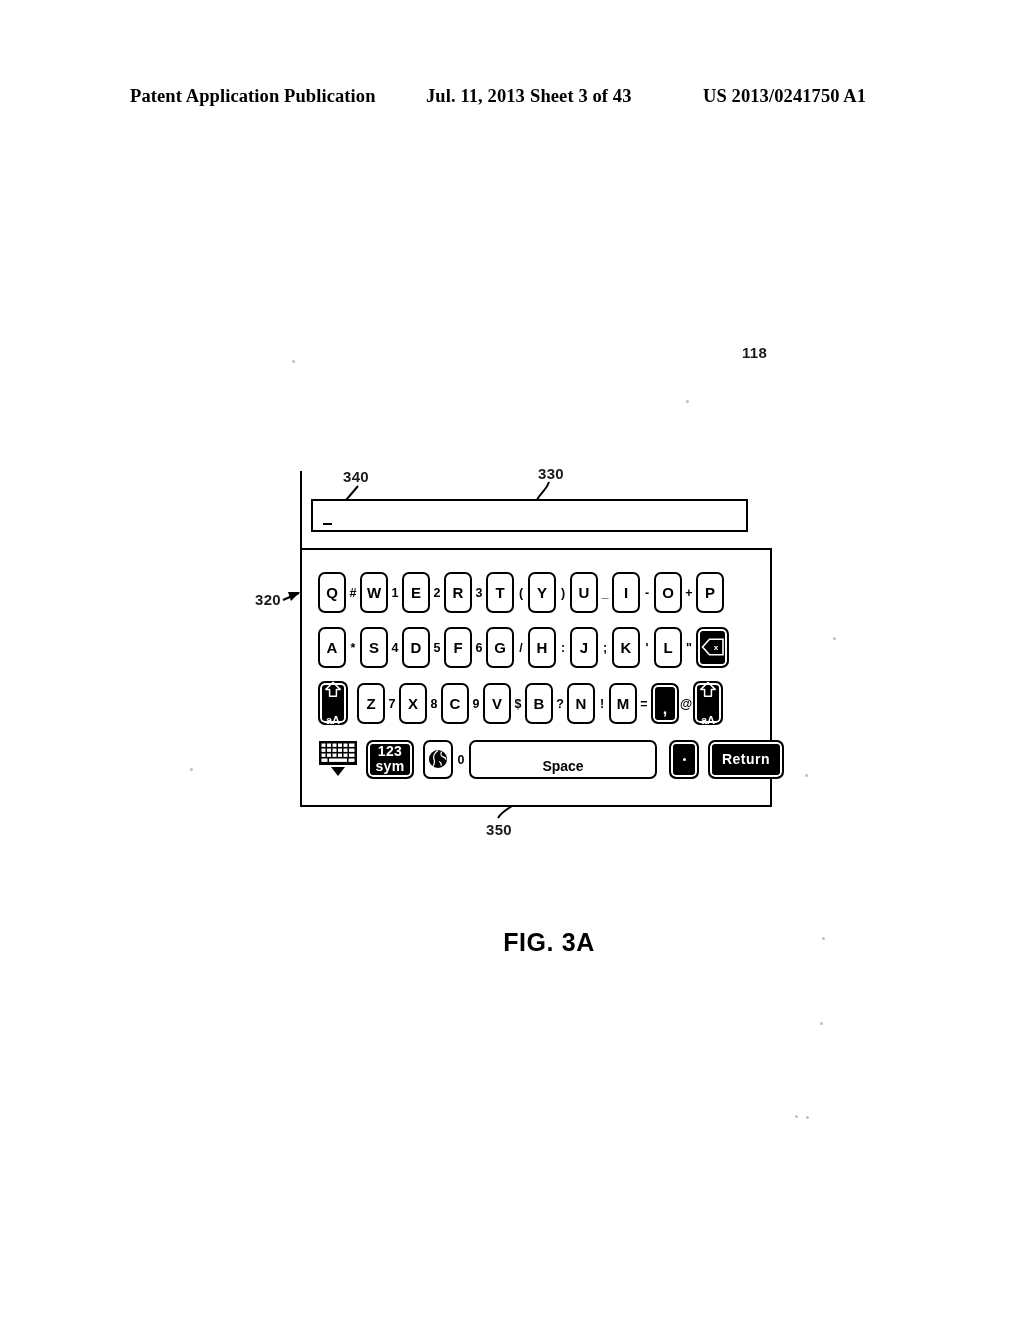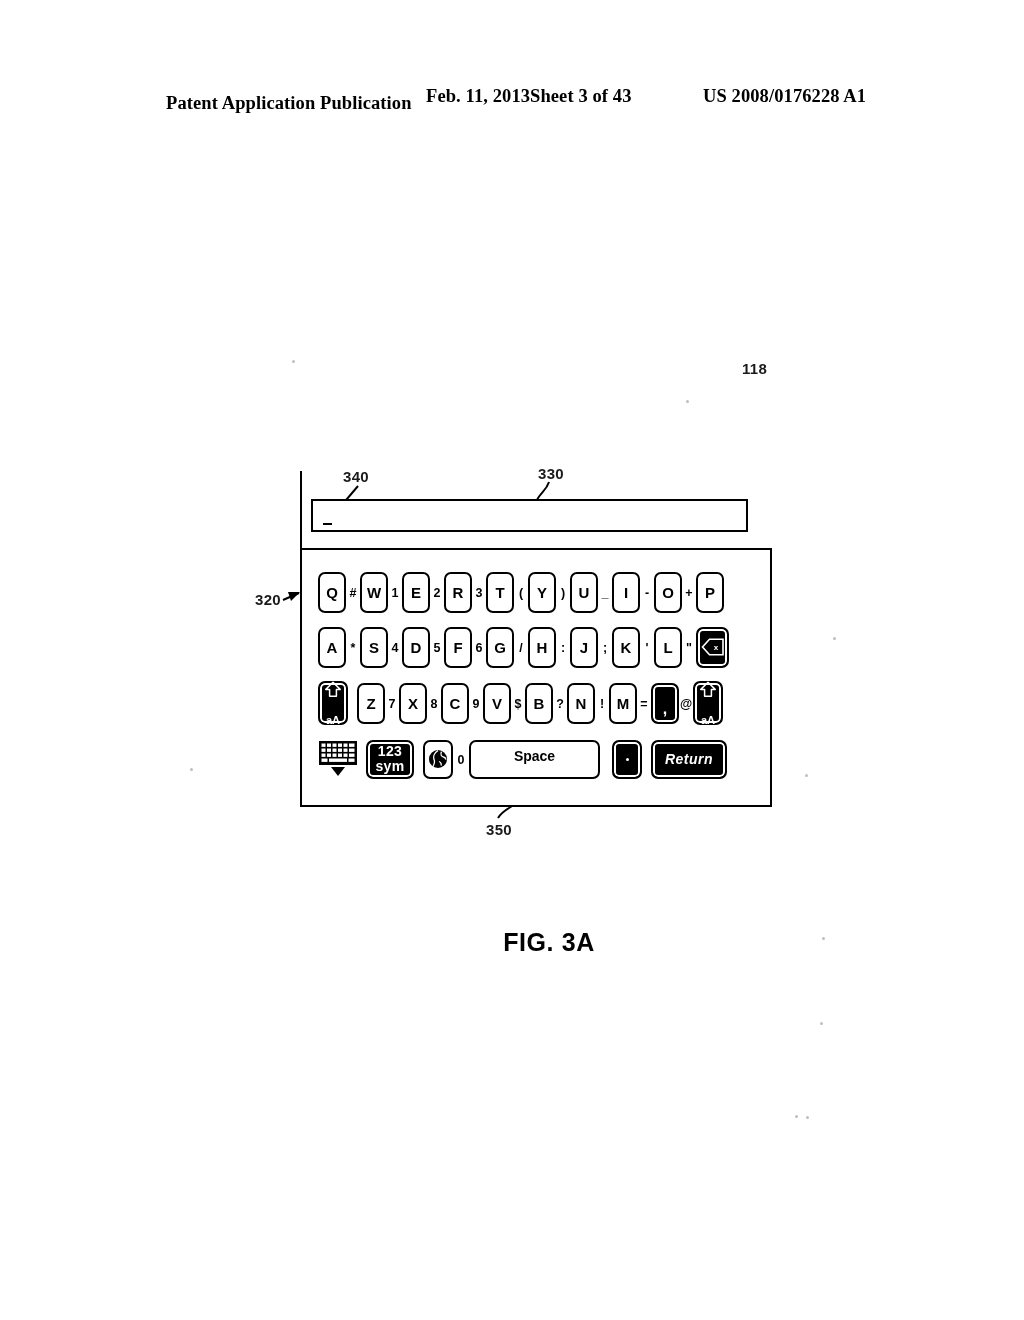--- a/index.html
+++ b/index.html
@@ -24,36 +24,36 @@
     top: 86px;
     width: 760px;
     height: 26px;
     font-family: "Liberation Serif", serif;
     font-weight: bold;
     font-size: 18.5px;
     letter-spacing: 0.1px;
     white-space: nowrap;
     color: #000;
   }
-  .hdr-pub   { position: absolute; left: 0px;   top: 7px; margin-left: 36px; }
+  .hdr-pub   { position: absolute; left: 0px;   top: 0; }
   .hdr-date  { position: absolute; left: 296px; top: 0; }
   .hdr-sheet { position: absolute; left: 400px; top: 0; text-align: right; }
   .hdr-num   { position: absolute; left: 573px; top: 0; }
 
   
   .ref {
     position: absolute;
     font-family: "Liberation Sans", sans-serif;
     font-size: 15px;
     font-weight: 600;
     color: #1a1a1a;
     white-space: nowrap;
     letter-spacing: 0.3px;
   }
-  .ref-118 { left: 742px; top: 360px; }
+  .ref-118 { left: 742px; top: 344px; }
   .ref-340 { left: 343px; top: 468px; }
   .ref-330 { left: 538px; top: 465px; }
   .ref-320 { left: 255px; top: 591px; }
   .ref-350 { left: 478px; top: 821px; margin-left: 8px; }
 
   
   .overlay {
     position: absolute;
     left: 0; top: 0;
     width: 1024px; height: 1320px;
@@ -222,43 +222,42 @@
   .key.globe {
     width: 30px;
     height: 39px;
     background: #fff;
     border: 2px solid #000;
     box-shadow: inset 0 0 0 2px #fff;
   }
   .globe-glyph { width: 20px; height: 20px; display:block; }
 
   .key.space {
-    width: 131px;
+    width: 188px;
     height: 39px;
     font-size: 14px;
     font-weight: bold;
     align-items: flex-start;
-    padding-top: 6px;
+    padding-top: 16px;
   }
   .key.period {
     width: 30px;
     height: 39px;
     font-size: 18px;
     align-items: center;
   }
   .key.period .dot {
     width: 3px; height: 3px; background: #fff; border-radius: 50%;
   }
   .key.ret {
     width: 76px;
     height: 39px;
     font-size: 14px;
     font-weight: bold;
     letter-spacing: 0.5px;
-    font-style: italic;
   }
   .gap-m { flex: 0 0 auto; width: 9px; }
   .gap-l { flex: 0 0 auto; width: 12px; }
 
   
   .fig-caption {
     position: absolute;
     left: 0px;
     top: 928px;
     width: 1024px;
@@ -277,23 +276,23 @@
     background: #8a8a8a;
     border-radius: 50%;
     opacity: .55;
   }
 </style>
 </head>
 <body>
 
 <div class="page-header">
   <span class="hdr-pub">Patent Application Publication</span>
-  <span class="hdr-date">Feb. 11, 2013</span>
+  <span class="hdr-date">Jul. 11, 2013</span>
   <span class="hdr-sheet">Sheet 3 of 43</span>
-  <span class="hdr-num">US 2008/0176228 A1</span>
+  <span class="hdr-num">US 2013/0241750 A1</span>
 </div>
 
 <div class="ref ref-118">118</div>
 <div class="ref ref-340">340</div>
 <div class="ref ref-330">330</div>
 <div class="ref ref-320">320</div>
 <div class="ref ref-350">350</div>
 
 <svg class="overlay" viewBox="0 0 1024 1320">
 

